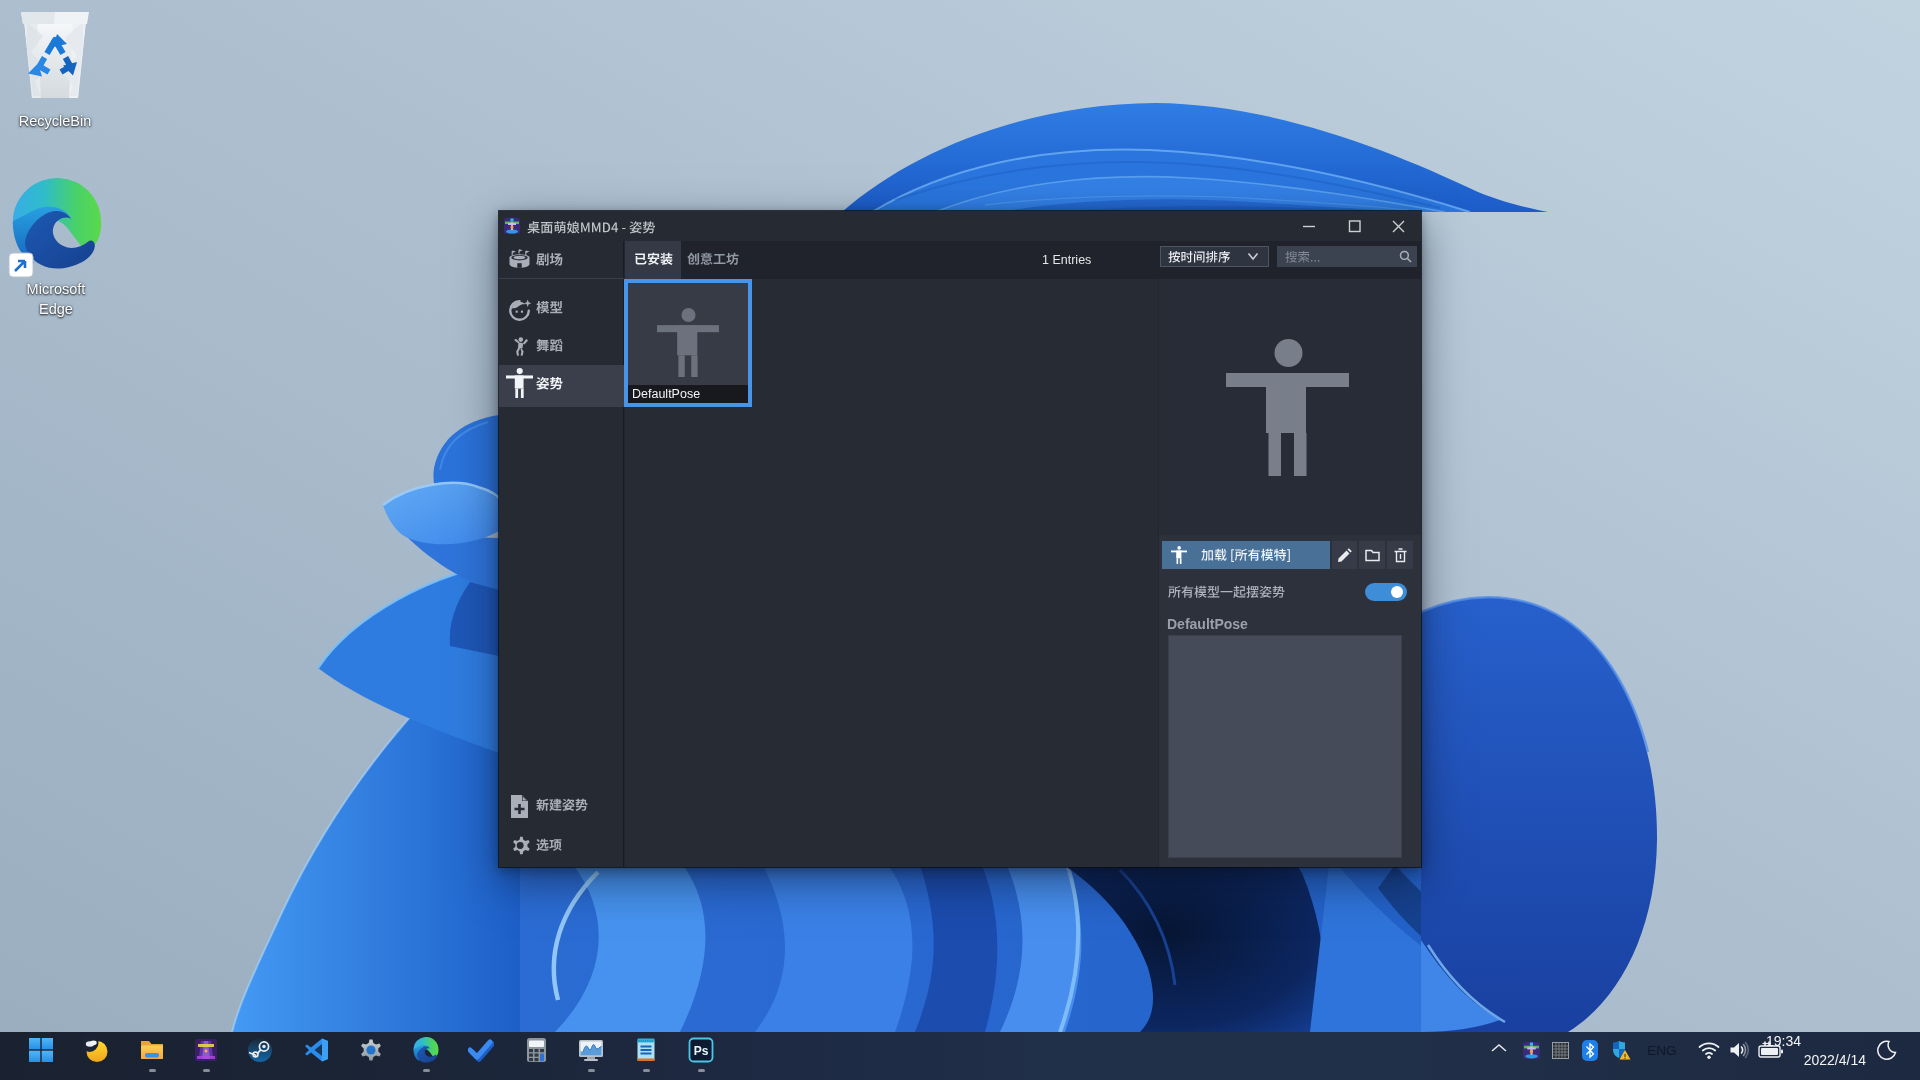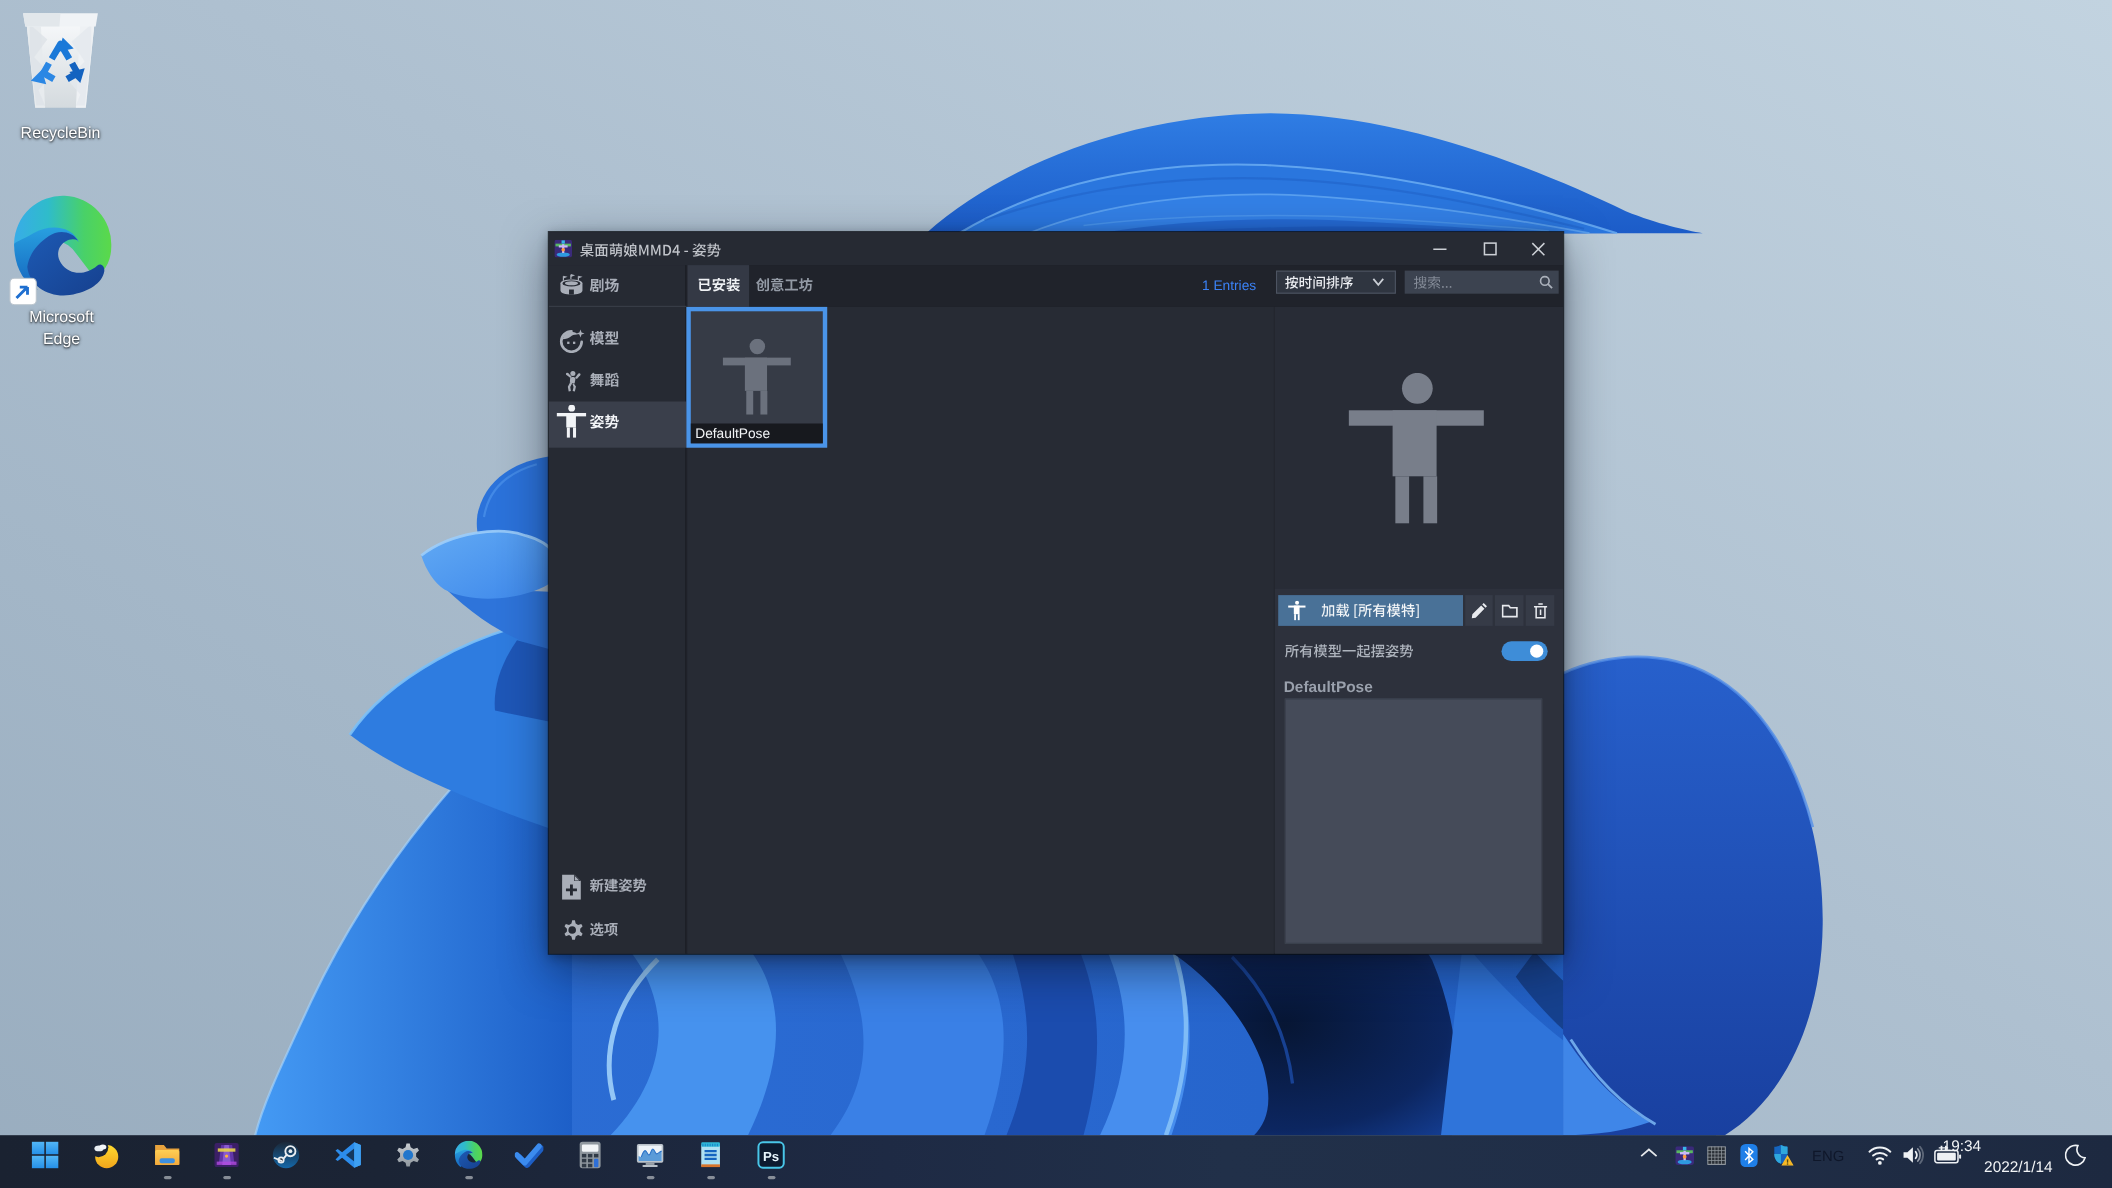--- a/index.html
+++ b/index.html
@@ -220,21 +220,21 @@
       <path transform="translate(0,14.7)" fill="#a9aeb8" d="M0.6 -9.8C1.3 -9.2 2.2 -8.3 2.5 -7.6L3.8 -8.6C3.4 -9.2 2.5 -10.1 1.8 -10.7ZM5.5 -10.6C5.2 -9.5 4.6 -8.4 3.9 -7.7C4.3 -7.5 4.9 -7.1 5.2 -6.8C5.5 -7.2 5.8 -7.6 6.1 -8.1H7.7V-6.6H4.1V-5.2H6.3C6.1 -4 5.6 -3 3.8 -2.3C4.2 -2 4.6 -1.4 4.8 -1C7 -1.9 7.6 -3.4 7.8 -5.2H8.7V-3C8.7 -1.6 8.9 -1.1 10.2 -1.1C10.4 -1.1 10.9 -1.1 11.2 -1.1C12.1 -1.1 12.5 -1.6 12.7 -3.3C12.2 -3.4 11.6 -3.7 11.3 -3.9C11.3 -2.7 11.2 -2.5 11 -2.5C10.9 -2.5 10.5 -2.5 10.5 -2.5C10.2 -2.5 10.2 -2.6 10.2 -3V-5.2H12.5V-6.6H9.2V-8.1H11.9V-9.4H9.2V-11H7.7V-9.4H6.7C6.8 -9.7 6.9 -10 7 -10.3ZM3.5 -6H0.6V-4.6H2V-1.2C1.5 -1 0.9 -0.5 0.4 -0.1L1.5 1.3C2.1 0.5 2.9 -0.3 3.4 -0.3C3.6 -0.3 4 0.1 4.6 0.4C5.4 0.9 6.5 1.1 8 1.1C9.3 1.1 11.3 1 12.2 0.9C12.2 0.5 12.5 -0.2 12.6 -0.7C11.4 -0.5 9.4 -0.4 8.1 -0.4C6.7 -0.4 5.6 -0.4 4.8 -0.9C4.2 -1.3 3.9 -1.6 3.5 -1.7Z M20.8 -6.3V-3.6C20.8 -2.4 20.4 -0.9 16.9 0C17.2 0.3 17.7 0.9 17.9 1.2C21.5 0.1 22.4 -1.8 22.4 -3.6V-6.3ZM21.9 -0.9C22.9 -0.4 24.1 0.5 24.6 1.1L25.7 0.1C25.1 -0.5 23.8 -1.3 22.9 -1.9ZM13.2 -2.7 13.6 -1.1C14.9 -1.5 16.5 -2.1 18 -2.6L17.9 -3.9L16.5 -3.6V-8.2H17.8V-9.6H13.5V-8.2H15V-3.2ZM18.3 -8.1V-2H19.9V-6.8H23.3V-2H24.9V-8.1H21.9L22.4 -9.2H25.5V-10.5H18V-9.2H20.6C20.5 -8.8 20.3 -8.5 20.2 -8.1Z"></path>
     </svg>
     <div class="abs" style="left:126px;top:30px;width:796px;height:38px;background:#20232b"></div>
     <div class="abs" style="left:126px;top:30px;width:56px;height:38px;background:#343945"></div>
     <svg style="position:absolute;left:134.5px;top:38.0px" width="41" height="20" viewBox="0 0 41 20">
       <path transform="translate(0,14.7)" fill="#f0f2f5" d="M1.2 -10.3V-8.8H9.2V-6H3.3V-7.8H1.7V-1.7C1.7 0.3 2.5 0.8 5 0.8C5.6 0.8 8.7 0.8 9.3 0.8C11.7 0.8 12.3 0.1 12.6 -2.4C12.1 -2.5 11.4 -2.7 11 -3C10.8 -1.1 10.6 -0.8 9.3 -0.8C8.5 -0.8 5.6 -0.8 5 -0.8C3.5 -0.8 3.3 -0.9 3.3 -1.7V-4.5H9.2V-3.8H10.9V-10.3Z M14 -9.9V-6.8H15.6V-8.4H23.4V-6.8H25.1V-9.9H20.3V-11H18.6V-9.9ZM13.7 -6.2V-4.7H16.5C15.9 -3.7 15.4 -2.7 14.9 -1.9L16.6 -1.5L16.8 -1.9C17.3 -1.7 17.9 -1.5 18.5 -1.3C17.3 -0.7 15.8 -0.4 14 -0.2C14.3 0.1 14.7 0.8 14.9 1.2C17.1 0.8 18.9 0.3 20.2 -0.6C21.6 0 22.8 0.6 23.5 1.1L24.8 -0.1C24 -0.6 22.8 -1.2 21.5 -1.7C22.2 -2.5 22.8 -3.5 23.2 -4.7H25.3V-6.2H19L19.8 -7.8L18.2 -8.1C17.9 -7.5 17.6 -6.9 17.3 -6.2ZM18.3 -4.7H21.3C21.1 -3.7 20.6 -2.9 20 -2.3C19.1 -2.6 18.3 -2.9 17.5 -3.1Z M26.6 -9.6C27.2 -9.2 27.9 -8.6 28.2 -8.2L29.2 -9.1C28.8 -9.5 28.1 -10.1 27.5 -10.5ZM26.6 -4.1V-3H30.3C29.2 -2.4 27.8 -2 26.3 -1.8C26.6 -1.5 27 -1 27.2 -0.7C27.9 -0.8 28.7 -1 29.4 -1.3V-0.4L27.9 -0.2L28.1 1.1C29.6 0.9 31.6 0.6 33.5 0.3L33.4 -0.9L30.9 -0.6V-1.9C31.4 -2.2 32 -2.6 32.4 -3C33.4 -0.7 35.1 0.6 37.8 1.2C38 0.8 38.4 0.2 38.7 -0.1C37.5 -0.2 36.6 -0.6 35.8 -1.1C36.5 -1.4 37.3 -1.8 37.9 -2.3L37 -3H38.4V-4.1H33.3V-5H31.7V-4.1ZM34.8 -1.8C34.4 -2.1 34.1 -2.5 33.9 -3H36.6C36.1 -2.6 35.4 -2.1 34.8 -1.8ZM33.9 -11V-9.5H31.2V-8.2H33.9V-6.7H31.5V-5.3H38.1V-6.7H35.5V-8.2H38.4V-9.5H35.5V-11ZM26.4 -6.6 26.9 -5.3C27.6 -5.6 28.4 -6 29.2 -6.3V-4.8H30.7V-11H29.2V-6.6L29 -7.6C28 -7.2 27 -6.8 26.4 -6.6Z"></path>
     </svg>
     <svg style="position:absolute;left:188.0px;top:38.0px" width="54" height="20" viewBox="0 0 54 20">
       <path transform="translate(0,14.7)" fill="#939aa5" d="M10.5 -10.8V-0.7C10.5 -0.4 10.4 -0.3 10.2 -0.3C9.9 -0.3 9 -0.3 8.2 -0.4C8.4 0.1 8.6 0.7 8.7 1.1C9.9 1.1 10.8 1.1 11.3 0.9C11.9 0.6 12.1 0.2 12.1 -0.7V-10.8ZM8 -9.6V-2.2H9.5V-9.6ZM2.4 -6.3H2.4C3.1 -7 3.8 -7.9 4.3 -8.8C5 -8 5.8 -7.1 6.3 -6.3ZM3.9 -11.1C3.2 -9.4 1.8 -7.7 0.2 -6.6C0.6 -6.3 1.1 -5.8 1.3 -5.4L1.7 -5.8V-1C1.7 0.5 2.2 0.9 3.7 0.9C4.1 0.9 5.5 0.9 5.8 0.9C7.2 0.9 7.6 0.4 7.7 -1.4C7.3 -1.5 6.7 -1.8 6.4 -2C6.3 -0.6 6.2 -0.4 5.7 -0.4C5.4 -0.4 4.2 -0.4 3.9 -0.4C3.3 -0.4 3.2 -0.5 3.2 -1V-5H5.3C5.2 -3.9 5.1 -3.4 5 -3.2C4.9 -3.1 4.8 -3.1 4.7 -3.1C4.5 -3.1 4.1 -3.1 3.7 -3.1C3.9 -2.8 4 -2.2 4 -1.8C4.6 -1.8 5.1 -1.8 5.4 -1.9C5.8 -1.9 6.1 -2 6.3 -2.3C6.6 -2.7 6.7 -3.6 6.8 -5.8V-5.8L7.8 -6.8C7.3 -7.7 6 -9 5 -10.1L5.3 -10.6Z M16.7 -3.5V-4.1H22.4V-3.5ZM16.7 -5V-5.6H22.4V-5ZM16.4 -1.7 15.1 -2.1C14.8 -1.3 14.2 -0.4 13.4 0.1L14.6 0.9C15.5 0.3 16 -0.7 16.4 -1.7ZM23.5 -2.3 22.3 -1.6C23.1 -0.9 24 0.1 24.3 0.8L25.6 0.1C25.2 -0.7 24.3 -1.6 23.5 -2.3ZM18.2 -0.6V-2H16.7V-0.6C16.7 0.7 17.1 1 18.8 1C19.1 1 20.5 1 20.9 1C22.1 1 22.5 0.7 22.7 -0.8C22.3 -0.9 21.7 -1.1 21.3 -1.3C21.3 -0.4 21.2 -0.2 20.7 -0.2C20.4 -0.2 19.2 -0.2 18.9 -0.2C18.3 -0.2 18.2 -0.3 18.2 -0.6ZM23.9 -6.5H15.2V-2.6H18.7L18.1 -2C18.9 -1.7 19.8 -1.1 20.3 -0.7L21.2 -1.7C20.8 -1.9 20.2 -2.3 19.6 -2.6H23.9ZM20.8 -8.2H18.1L18.2 -8.2C18.2 -8.5 18 -8.8 17.9 -9.1H21.1C21 -8.8 20.9 -8.5 20.7 -8.2ZM24.5 -10.3H20.3V-11H18.7V-10.3H14.5V-9.1H16.4L16.3 -9.1C16.5 -8.9 16.6 -8.5 16.7 -8.2H13.9V-7H25.2V-8.2H22.3L22.8 -9.1L22.8 -9.1H24.5Z M26.6 -1.3V0.3H38.5V-1.3H33.3V-8.1H37.7V-9.7H27.3V-8.1H31.6V-1.3Z M39.3 -2.3 39.8 -0.7C41.1 -1.2 42.7 -1.8 44.2 -2.4L43.9 -3.9L42.5 -3.4V-6.4H43.8V-7.4H45.6V-5.6C45.6 -3.8 45.3 -1.6 42.5 0.1C42.9 0.4 43.4 0.8 43.7 1.2C46.2 -0.3 47 -2.4 47.2 -4.4H49.4C49.3 -1.8 49.1 -0.8 48.9 -0.5C48.7 -0.4 48.6 -0.4 48.4 -0.4C48.1 -0.4 47.4 -0.4 46.8 -0.4C47.1 0 47.3 0.7 47.3 1.1C48 1.1 48.7 1.1 49.1 1.1C49.6 1 49.9 0.9 50.2 0.5C50.6 -0 50.8 -1.5 50.9 -5.1C51 -5.3 51 -5.8 51 -5.8H47.2V-7.4H51.6V-8.9H48.3V-11H46.7V-8.9H43.5V-7.9H42.5V-10.8H41V-7.9H39.6V-6.4H41V-2.8C40.4 -2.6 39.8 -2.5 39.3 -2.3Z"></path>
     </svg>
-    <div class="abs" style="right:279px;top:36px;width:100px;height:26px;color:#3b82f6;font-size:12.5px;line-height:26px;text-align:right">1 Entries</div>
+    <div class="abs" style="right:279px;top:36px;width:100px;height:26px;color:#e5e5e5;font-size:12.5px;line-height:26px;">1 Entries</div>
     <div class="abs" style="left:661px;top:35px;width:109px;height:21px;background:#2f3540;border:1px solid #4d5462"></div>
     <svg style="position:absolute;left:669.0px;top:35.5px" width="64" height="20" viewBox="0 0 64 20">
       <path transform="translate(0,14.5)" fill="#eef0f4" d="M4.8 -8.9V-6.3H5.9V-7.8H10.8V-6.4H11.9V-8.9H8.8V-10.6H7.6V-8.9ZM4.7 -5.6V-4.5H6.3C5.9 -3.5 5.6 -2.6 5.3 -1.9L6.4 -1.5L6.5 -1.9C6.9 -1.7 7.4 -1.5 7.9 -1.2C7 -0.6 5.8 -0.2 4.2 0.1C4.5 0.3 4.8 0.8 4.8 1.1C6.6 0.7 7.9 0.2 8.9 -0.7C9.9 -0.1 10.8 0.5 11.3 1L12.1 0.1C11.5 -0.5 10.7 -1.1 9.7 -1.6C10.3 -2.3 10.7 -3.3 10.9 -4.5H12.1V-5.6H7.9L8.4 -7.3L7.2 -7.5C7.1 -6.9 6.9 -6.2 6.6 -5.6ZM7.5 -4.5H9.6C9.5 -3.5 9.2 -2.7 8.7 -2.1C8.1 -2.4 7.5 -2.6 6.9 -2.8ZM2.1 -10.6V-8.1H0.5V-7H2.1V-4.5L0.3 -4L0.6 -2.9L2.1 -3.3V-0.2C2.1 -0.1 2.1 -0 1.9 -0C1.7 0 1.2 0 0.7 -0C0.8 0.3 1 0.8 1 1.1C1.9 1.1 2.4 1 2.8 0.8C3.2 0.7 3.3 0.4 3.3 -0.2V-3.6L4.7 -4.1L4.6 -5.2L3.3 -4.8V-7H4.6V-8.1H3.3V-10.6Z M18.3 -5.5C19 -4.6 19.8 -3.3 20.2 -2.5L21.2 -3.2C20.8 -3.9 20 -5.1 19.3 -6ZM16.4 -4.9V-2.3H14.6V-4.9ZM16.4 -6H14.6V-8.5H16.4ZM13.4 -9.5V-0.3H14.6V-1.3H17.5V-9.5ZM22 -10.5V-8.1H18V-7H22V-0.6C22 -0.4 21.9 -0.3 21.6 -0.3C21.3 -0.3 20.4 -0.3 19.5 -0.3C19.6 0 19.8 0.6 19.9 0.9C21.1 0.9 22 0.9 22.5 0.7C23 0.5 23.2 0.2 23.2 -0.6V-7H24.6V-8.1H23.2V-10.5Z M26 -7.7V1.1H27.2V-7.7ZM26.2 -9.9C26.8 -9.3 27.4 -8.5 27.7 -8L28.7 -8.6C28.4 -9.1 27.7 -9.9 27.1 -10.4ZM29.9 -3.6H32.6V-2.1H29.9ZM29.9 -6H32.6V-4.6H29.9ZM28.8 -7V-1.2H33.7V-7ZM29.3 -9.9V-8.8H35.3V-0.3C35.3 -0.1 35.3 -0.1 35.1 -0.1C35 -0.1 34.5 -0.1 34 -0.1C34.1 0.2 34.3 0.7 34.4 1C35.1 1 35.7 1 36.1 0.8C36.4 0.6 36.5 0.3 36.5 -0.3V-9.9Z M41.3 -2.6 41.8 -1.6 43.6 -2.2C43.3 -1.3 42.7 -0.4 41.6 0.3C41.9 0.5 42.3 0.8 42.5 1.1C44.7 -0.5 45 -2.8 45 -5.3V-10.6H43.9V-8.5H42V-7.4H43.9V-5.8H42.1V-4.8H43.9C43.9 -4.3 43.9 -3.8 43.8 -3.3C42.9 -3.1 42 -2.8 41.3 -2.6ZM46.1 -10.6V1H47.2V-2H49.5V-3.1H47.2V-4.8H49.2V-5.8H47.2V-7.4H49.3V-8.5H47.2V-10.6ZM39.5 -10.5V-8.1H38V-7H39.5V-4.6L37.8 -4.2L38.1 -3L39.5 -3.4V-0.2C39.5 -0.1 39.4 -0 39.2 -0C39.1 -0 38.6 -0 38.1 -0C38.3 0.3 38.4 0.8 38.4 1.1C39.2 1.1 39.8 1 40.1 0.8C40.4 0.7 40.5 0.3 40.5 -0.2V-3.8L41.8 -4.2L41.7 -5.3L40.5 -4.9V-7H41.8V-8.1H40.5V-10.5Z M54.6 -5.3C55.4 -5 56.3 -4.6 57.1 -4.2H53V-3.2H56.7V-0.2C56.7 -0.1 56.6 -0 56.4 0C56.1 0 55.3 0 54.4 -0C54.6 0.3 54.8 0.8 54.8 1.1C55.9 1.1 56.7 1.1 57.2 0.9C57.7 0.7 57.9 0.4 57.9 -0.2V-3.2H60.1C59.8 -2.6 59.3 -2 58.9 -1.6L59.9 -1.1C60.5 -1.8 61.3 -2.9 61.9 -3.9L61.1 -4.2L60.9 -4.2H59L59.1 -4.2C58.9 -4.4 58.5 -4.6 58.2 -4.7C59.2 -5.3 60.1 -6.1 60.9 -6.8L60.1 -7.4L59.8 -7.4H53.7V-6.4H58.8C58.3 -6 57.7 -5.6 57.2 -5.2C56.5 -5.5 55.9 -5.8 55.4 -6ZM51.5 -9.2V-5.8C51.5 -3.9 51.4 -1.4 50.3 0.4C50.6 0.6 51.1 0.9 51.3 1.1C52.4 -0.8 52.6 -3.8 52.6 -5.8V-8.1H61.9V-9.2H57.2V-10.6H56V-9.2Z"></path>
     </svg>
     <svg class="abs" style="left:748px;top:41px" width="12" height="9" viewBox="0 0 12 9">
       <path d="M1.5,1.5 L6,7 L10.5,1.5" stroke="#c9cdd4" stroke-width="1.6" fill="none"></path>
     </svg>
     <div class="abs" style="left:778px;top:35px;width:140px;height:21px;background:#3c4350"></div>
     <svg style="position:absolute;left:786.0px;top:36.0px" width="37" height="20" viewBox="0 0 37 20">
       <path transform="translate(0,14.5)" fill="#848b97" d="M4.7 -3.6V-2.8H6L5.5 -2.6C5.9 -1.8 6.6 -1.2 7.3 -0.6C6.3 -0.2 5.1 0.1 4 0.2C4.1 0.4 4.3 0.8 4.4 1C5.7 0.8 7 0.4 8.1 -0.1C9.1 0.5 10.3 0.8 11.5 1.1C11.7 0.8 11.9 0.5 12.1 0.2C11 0.1 10 -0.2 9.1 -0.6C10.1 -1.3 11 -2.2 11.5 -3.4L10.9 -3.7L10.7 -3.6H8.6V-4.8H11.5V-9.5H9.1V-8.7H10.7V-7.5H9.1V-6.8H10.7V-5.5H8.6V-10.5H7.8V-5.5H5.8V-6.8H7.2V-7.5H5.8V-8.6C6.5 -8.8 7.1 -9.1 7.6 -9.4L7 -10C6.6 -9.8 6 -9.5 5.5 -9.2L5 -9.4V-4.8H7.8V-3.6ZM10.2 -2.8C9.7 -2.1 9 -1.5 8.2 -1.1C7.4 -1.6 6.8 -2.1 6.4 -2.8ZM2.3 -10.5V-8H0.5V-7.1H2.3V-4.4L0.4 -3.9L0.6 -2.9L2.3 -3.5V-0.1C2.3 0.1 2.2 0.2 2 0.2C1.9 0.2 1.4 0.2 0.8 0.2C0.9 0.4 1 0.8 1.1 1C1.9 1 2.4 1 2.7 0.8C3.1 0.7 3.2 0.4 3.2 -0.1V-3.7L4.7 -4.2L4.6 -5.1L3.2 -4.6V-7.1H4.6V-8H3.2V-10.5Z M20.4 -1.2C21.5 -0.7 22.9 0.2 23.5 0.8L24.3 0.3C23.6 -0.4 22.2 -1.2 21.1 -1.7ZM16.1 -1.7C15.4 -1 14.2 -0.2 13.1 0.2C13.3 0.4 13.6 0.7 13.8 0.9C14.9 0.3 16.2 -0.5 17 -1.4ZM13.4 -7.4V-5H14.3V-6.6H17.6C17.1 -6.1 16.5 -5.5 16 -5.1L15.3 -5.4L14.7 -4.9C15.5 -4.5 16.4 -3.9 17.1 -3.4L16.2 -2.9L13.3 -2.8L13.4 -2L18.3 -2.1V1H19.2V-2.1L22.8 -2.2C23.1 -2 23.3 -1.8 23.5 -1.6L24.2 -2.1C23.5 -2.8 22.1 -3.8 21 -4.4L20.4 -3.9C20.8 -3.6 21.3 -3.3 21.8 -2.9L17.6 -2.9C18.9 -3.7 20.3 -4.6 21.4 -5.5L20.5 -6C19.8 -5.3 18.8 -4.6 17.8 -3.9C17.5 -4.2 17.1 -4.4 16.6 -4.7C17.3 -5.2 18.1 -5.8 18.7 -6.4L18.3 -6.6H23.2V-5H24.1V-7.4H19.2V-8.6H24V-9.4H19.2V-10.5H18.2V-9.4H13.4V-8.6H18.2V-7.4Z M26.7 0.2C27.2 0.2 27.6 -0.2 27.6 -0.7C27.6 -1.2 27.2 -1.6 26.7 -1.6C26.3 -1.6 25.9 -1.2 25.9 -0.7C25.9 -0.2 26.3 0.2 26.7 0.2Z M30.2 0.2C30.7 0.2 31 -0.2 31 -0.7C31 -1.2 30.7 -1.6 30.2 -1.6C29.8 -1.6 29.4 -1.2 29.4 -0.7C29.4 -0.2 29.8 0.2 30.2 0.2Z M33.7 0.2C34.1 0.2 34.5 -0.2 34.5 -0.7C34.5 -1.2 34.1 -1.6 33.7 -1.6C33.2 -1.6 32.9 -1.2 32.9 -0.7C32.9 -0.2 33.2 0.2 33.7 0.2Z"></path>
@@ -465,15 +465,15 @@
     </g>
   </svg>
 <svg class="abs" style="left:1758px;top:1041px" width="25" height="18" viewBox="0 0 25 18">
 <rect x="1" y="5" width="21" height="11" rx="2" stroke="#eef1f4" stroke-width="1.4" fill="none"></rect>
 <rect x="23" y="8.5" width="2" height="4" rx="1" fill="#eef1f4"></rect>
 <rect x="3" y="7" width="17" height="7" rx="1" fill="#eef1f4"></rect>
 <path d="M7,0.5 L7,5 M11,0.5 L11,5" stroke="#eef1f4" stroke-width="1.6"></path>
 <path d="M4.5,2.5 L13,2.5" stroke="#eef1f4" stroke-width="1.2"></path>
   </svg>
 <div class="abs" style="left:1766px;top:1034px;width:100px;height:14px;color:#f2f4f6;font-size:14px;line-height:14px;">19:34</div>
-<div class="abs" style="left:1766px;top:1053px;width:100px;height:14px;color:#f2f4f6;font-size:14px;line-height:14px;text-align:right">2022/1/14</div>
+<div class="abs" style="left:1766px;top:1053px;width:100px;height:14px;color:#f2f4f6;font-size:14px;line-height:14px;text-align:right">2022/4/14</div>
 <svg class="abs" style="left:1877px;top:1040px" width="20" height="20" viewBox="0 0 20 20">
 <path d="M12,1.5 A9,9 0 1 0 18.5,12.5 A7.5,7.5 0 0 1 12,1.5 Z" fill="none" stroke="#eef1f4" stroke-width="1.5"></path>
   </svg>
 </body></html>

